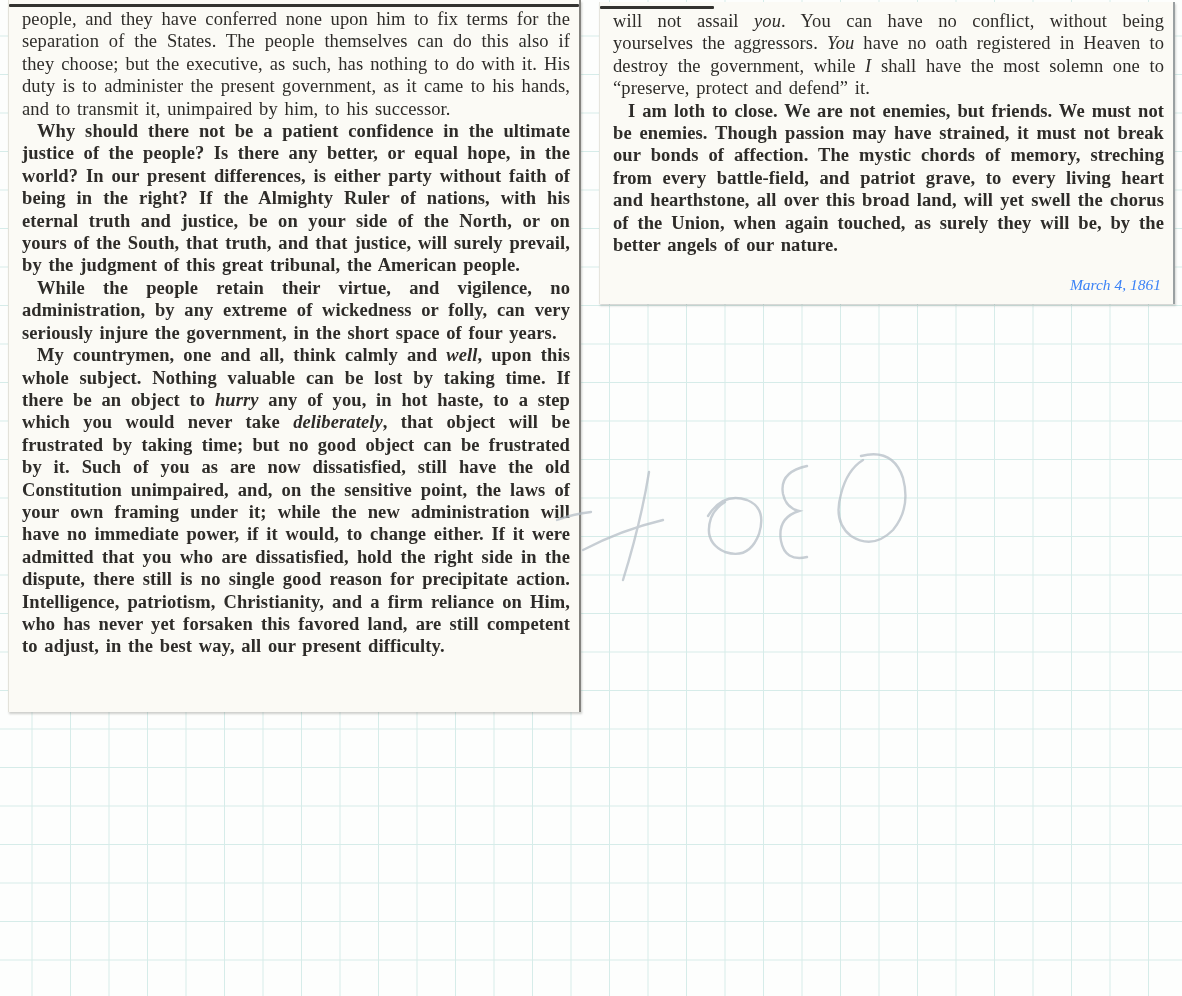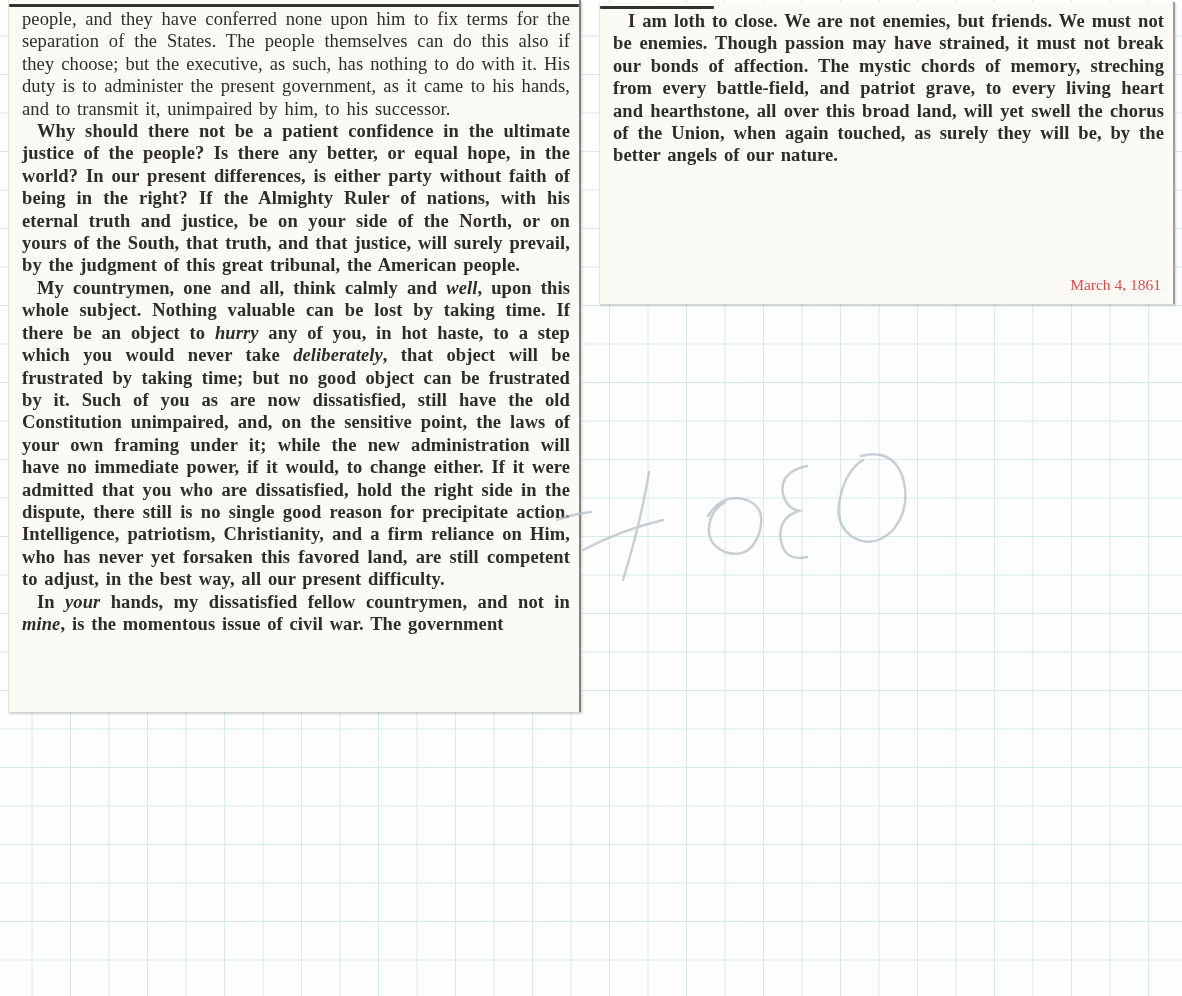--- a/index.html
+++ b/index.html
@@ -44,45 +44,47 @@
     font-size:18.5px;
     line-height:22.4px;
     word-spacing:2px;
     letter-spacing:.1px;
   }
   .para{margin:0;}
   .para.indent{text-indent:15px;font-weight:bold;}
   .dateline{
     position:absolute;right:12px;bottom:10px;
     font-size:15.5px;
-    color:#ef4444;
+    font-style:italic;
+    color:#3b82f6;
   }
   .pencil{
     position:absolute;left:545px;top:438px;
     pointer-events:none;
   }
 </style>
 </head>
 <body>
 
 <div class="page">
 
   <div class="clipping left">
     <div class="edge-line"></div>
     <div class="text-col">
         <p class="para">people, and they have conferred none upon him to fix terms for the separation of the States. The people themselves can do this also if they choose; but the executive, as such, has nothing to do with it. His duty is to administer the present government, as it came to his hands, and to transmit it, unimpaired by him, to his successor.</p>
         <p class="para indent">Why should there not be a patient confidence in the ultimate justice of the people? Is there any better, or equal hope, in the world? In our present differences, is either party without faith of being in the right? If the Almighty Ruler of nations, with his eternal truth and justice, be on your side of the North, or on yours of the South, that truth, and that justice, will surely prevail, by the judgment of this great tribunal, the American people.</p>
+        <p class="para indent">While the people retain their virtue, and vigilence, no administration, by any extreme of wickedness or folly, can very seriously injure the government, in the short space of four years.</p>
         <p class="para indent">My countrymen, one and all, think calmly and <i>well</i>, upon this whole subject. Nothing valuable can be lost by taking time. If there be an object to <i>hurry</i> any of you, in hot haste, to a step which you would never take <i>deliberately</i>, that object will be frustrated by taking time; but no good object can be frustrated by it. Such of you as are now dissatisfied, still have the old Constitution unimpaired, and, on the sensitive point, the laws of your own framing under it; while the new administration will have no immediate power, if it would, to change either. If it were admitted that you who are dissatisfied, hold the right side in the dispute, there still is no single good reason for precipitate action. Intelligence, patriotism, Christianity, and a firm reliance on Him, who has never yet forsaken this favored land, are still competent to adjust, in the best way, all our present difficulty.</p>
-        <p class="para indent">In <i>your</i> hands, my dissatisfied fellow countrymen, and not in <i>mine</i>, is the momentous issue of civil war. The government</p>
       </div>
   </div>
 
   <div class="clipping right">
     <div class="edge-line"></div>
     <div class="text-col">
+        <p class="para">will not assail <i>you</i>. You can have no conflict, without being yourselves the aggressors. <i>You</i> have no oath registered in Heaven to destroy the government, while <i>I</i> shall have the most solemn one to “preserve, protect and defend” it.</p>
         <p class="para indent">I am loth to close. We are not enemies, but friends. We must not be enemies. Though passion may have strained, it must not break our bonds of affection. The mystic chords of memory, streching from every battle-field, and patriot grave, to every living heart and hearthstone, all over this broad land, will yet swell the chorus of the Union, when again touched, as surely they will be, by the better angels of our nature.</p>
       </div>
     <div class="dateline">March 4, 1861</div>
   </div>
 
   <svg class="pencil" width="370" height="165" viewBox="0 0 370 165">
     <g fill="none" stroke="#b3bcc5" stroke-width="2.4" stroke-linecap="round" opacity="0.72">
       <path d="M12 82 Q 28 76 46 74"></path>
       <path d="M104 34 Q 96 84 78 142"></path>
       <path d="M38 112 Q 76 92 118 82"></path>

